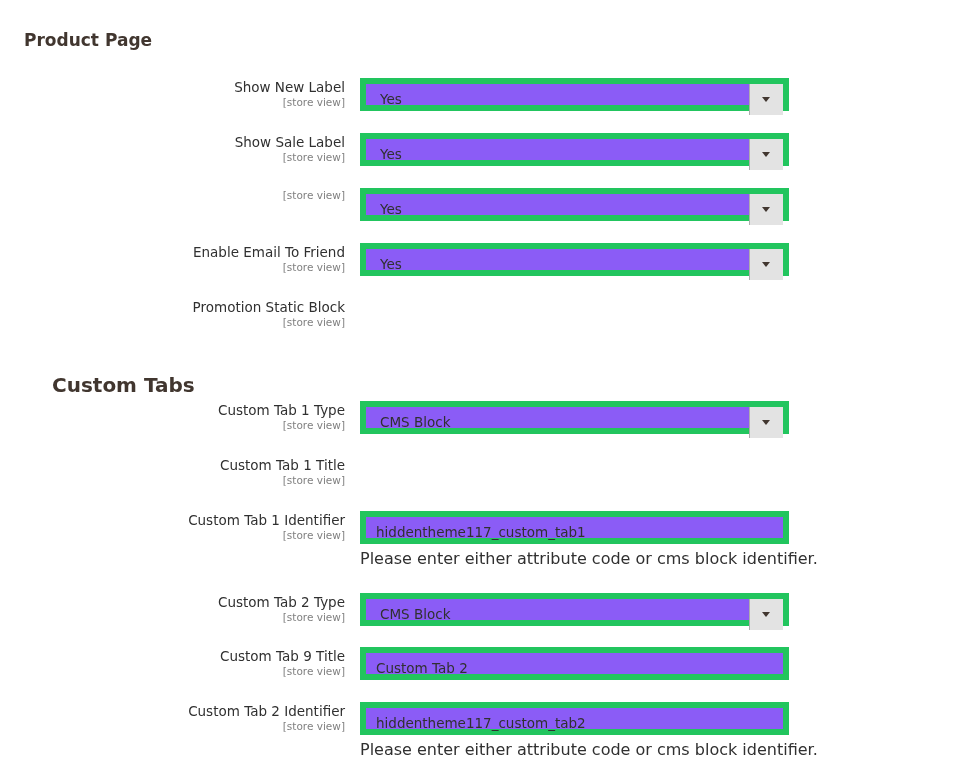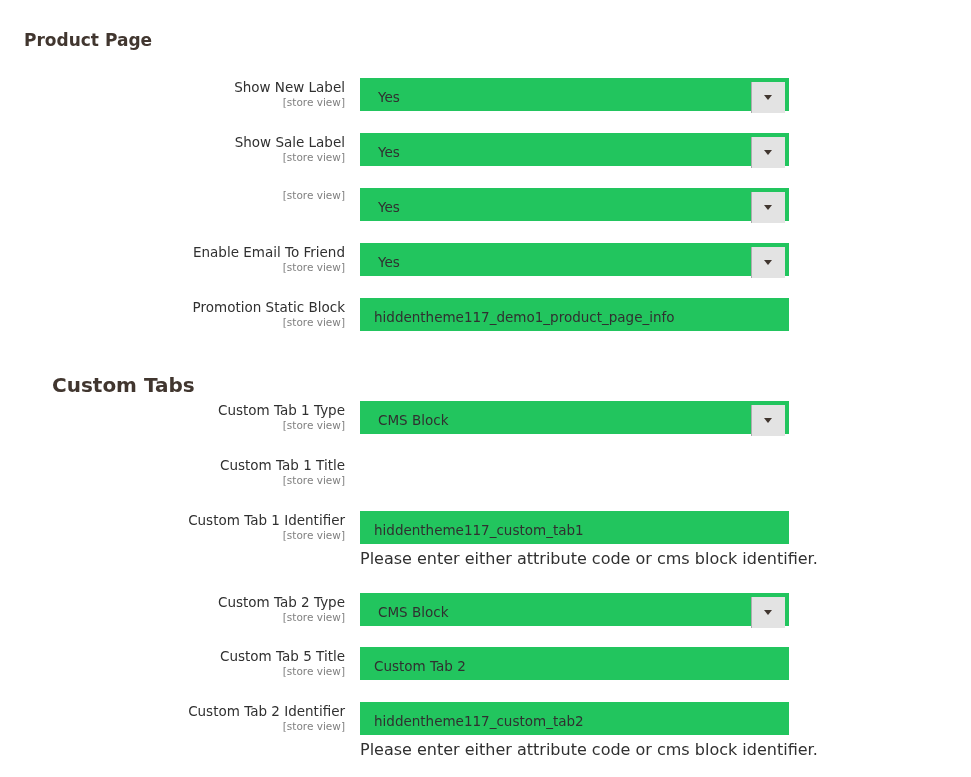--- a/index.html
+++ b/index.html
@@ -6,21 +6,21 @@
   body { width: 971px; height: 777px; position: relative; overflow: hidden;
          font-family: "DejaVu Sans", "Liberation Sans", sans-serif; color: #303030; }
   .section-title { position: absolute; font-weight: bold; color: #41362f; margin-top: 16px; }
   .h1 { left: 24px; top: 14px; font-size: 17px; }
   .h2 { left: 52px; top: 357px; font-size: 20px; }
   .row { position: absolute; left: 0; width: 971px; height: 34px; }
   .label { position: absolute; right: 626px; top: 1px; text-align: right; white-space: nowrap; }
   .label .main { display: block; font-size: 13.5px; font-weight: normal; color: #303030; line-height: 17px; }
   .label .scope { display: block; font-size: 10.5px; color: #808080; line-height: 12px; }
   .control { position: absolute; left: 360px; top: 0; width: 429px; height: 33px; box-sizing: border-box;
-             border: 4px solid #22c55e; background: #22c55e; }
+             border: 6px solid #22c55e; background: #8b5cf6; }
   .control .val { position: absolute; left: 10px; top: 0; line-height: 31px; font-size: 13.5px; color: #303030; white-space: nowrap; }
   .select .val { left: 14px; }
   .select .arrow-box { position: absolute; right: 0; top: 0; width: 33px; height: 31px;
                        background: #e3e3e3; border-left: 1px solid #adadad; }
   .select .arrow { position: absolute; left: 12px; top: 13px; width: 0; height: 0;
                    border-left: 4px solid transparent; border-right: 4px solid transparent; border-top: 5px solid #41362f; }
   .note { position: absolute; left: 360px; font-size: 16px; color: #303030; white-space: nowrap; }
 </style>
 </head>
 <body>
@@ -76,23 +76,20 @@
         <span class="arrow"></span>
       </span>
   </div>
 </div>
 
 <div class="row" style="top:298px">
   <div class="label">
     <span class="main">Promotion Static Block</span>
     <span class="scope">[store view]</span>
   </div>
-  <div class="control">
-    <span class="val">hiddentheme117_demo1_product_page_info</span>
-  </div>
 </div>
 
 <div class="section-title h2">Custom Tabs</div>
 
 <div class="row" style="top:401px">
   <div class="label">
     <span class="main">Custom Tab 1 Type</span>
     <span class="scope">[store view]</span>
   </div>
   <div class="control select">
@@ -129,21 +126,21 @@
   <div class="control select">
     <span class="val">CMS Block</span>
     <span class="arrow-box">
         <span class="arrow"></span>
       </span>
   </div>
 </div>
 
 <div class="row" style="top:647px">
   <div class="label">
-    <span class="main">Custom Tab 5 Title</span>
+    <span class="main">Custom Tab 9 Title</span>
     <span class="scope">[store view]</span>
   </div>
   <div class="control">
     <span class="val">Custom Tab 2</span>
   </div>
 </div>
 
 <div class="row" style="top:702px">
   <div class="label">
     <span class="main">Custom Tab 2 Identifier</span>

